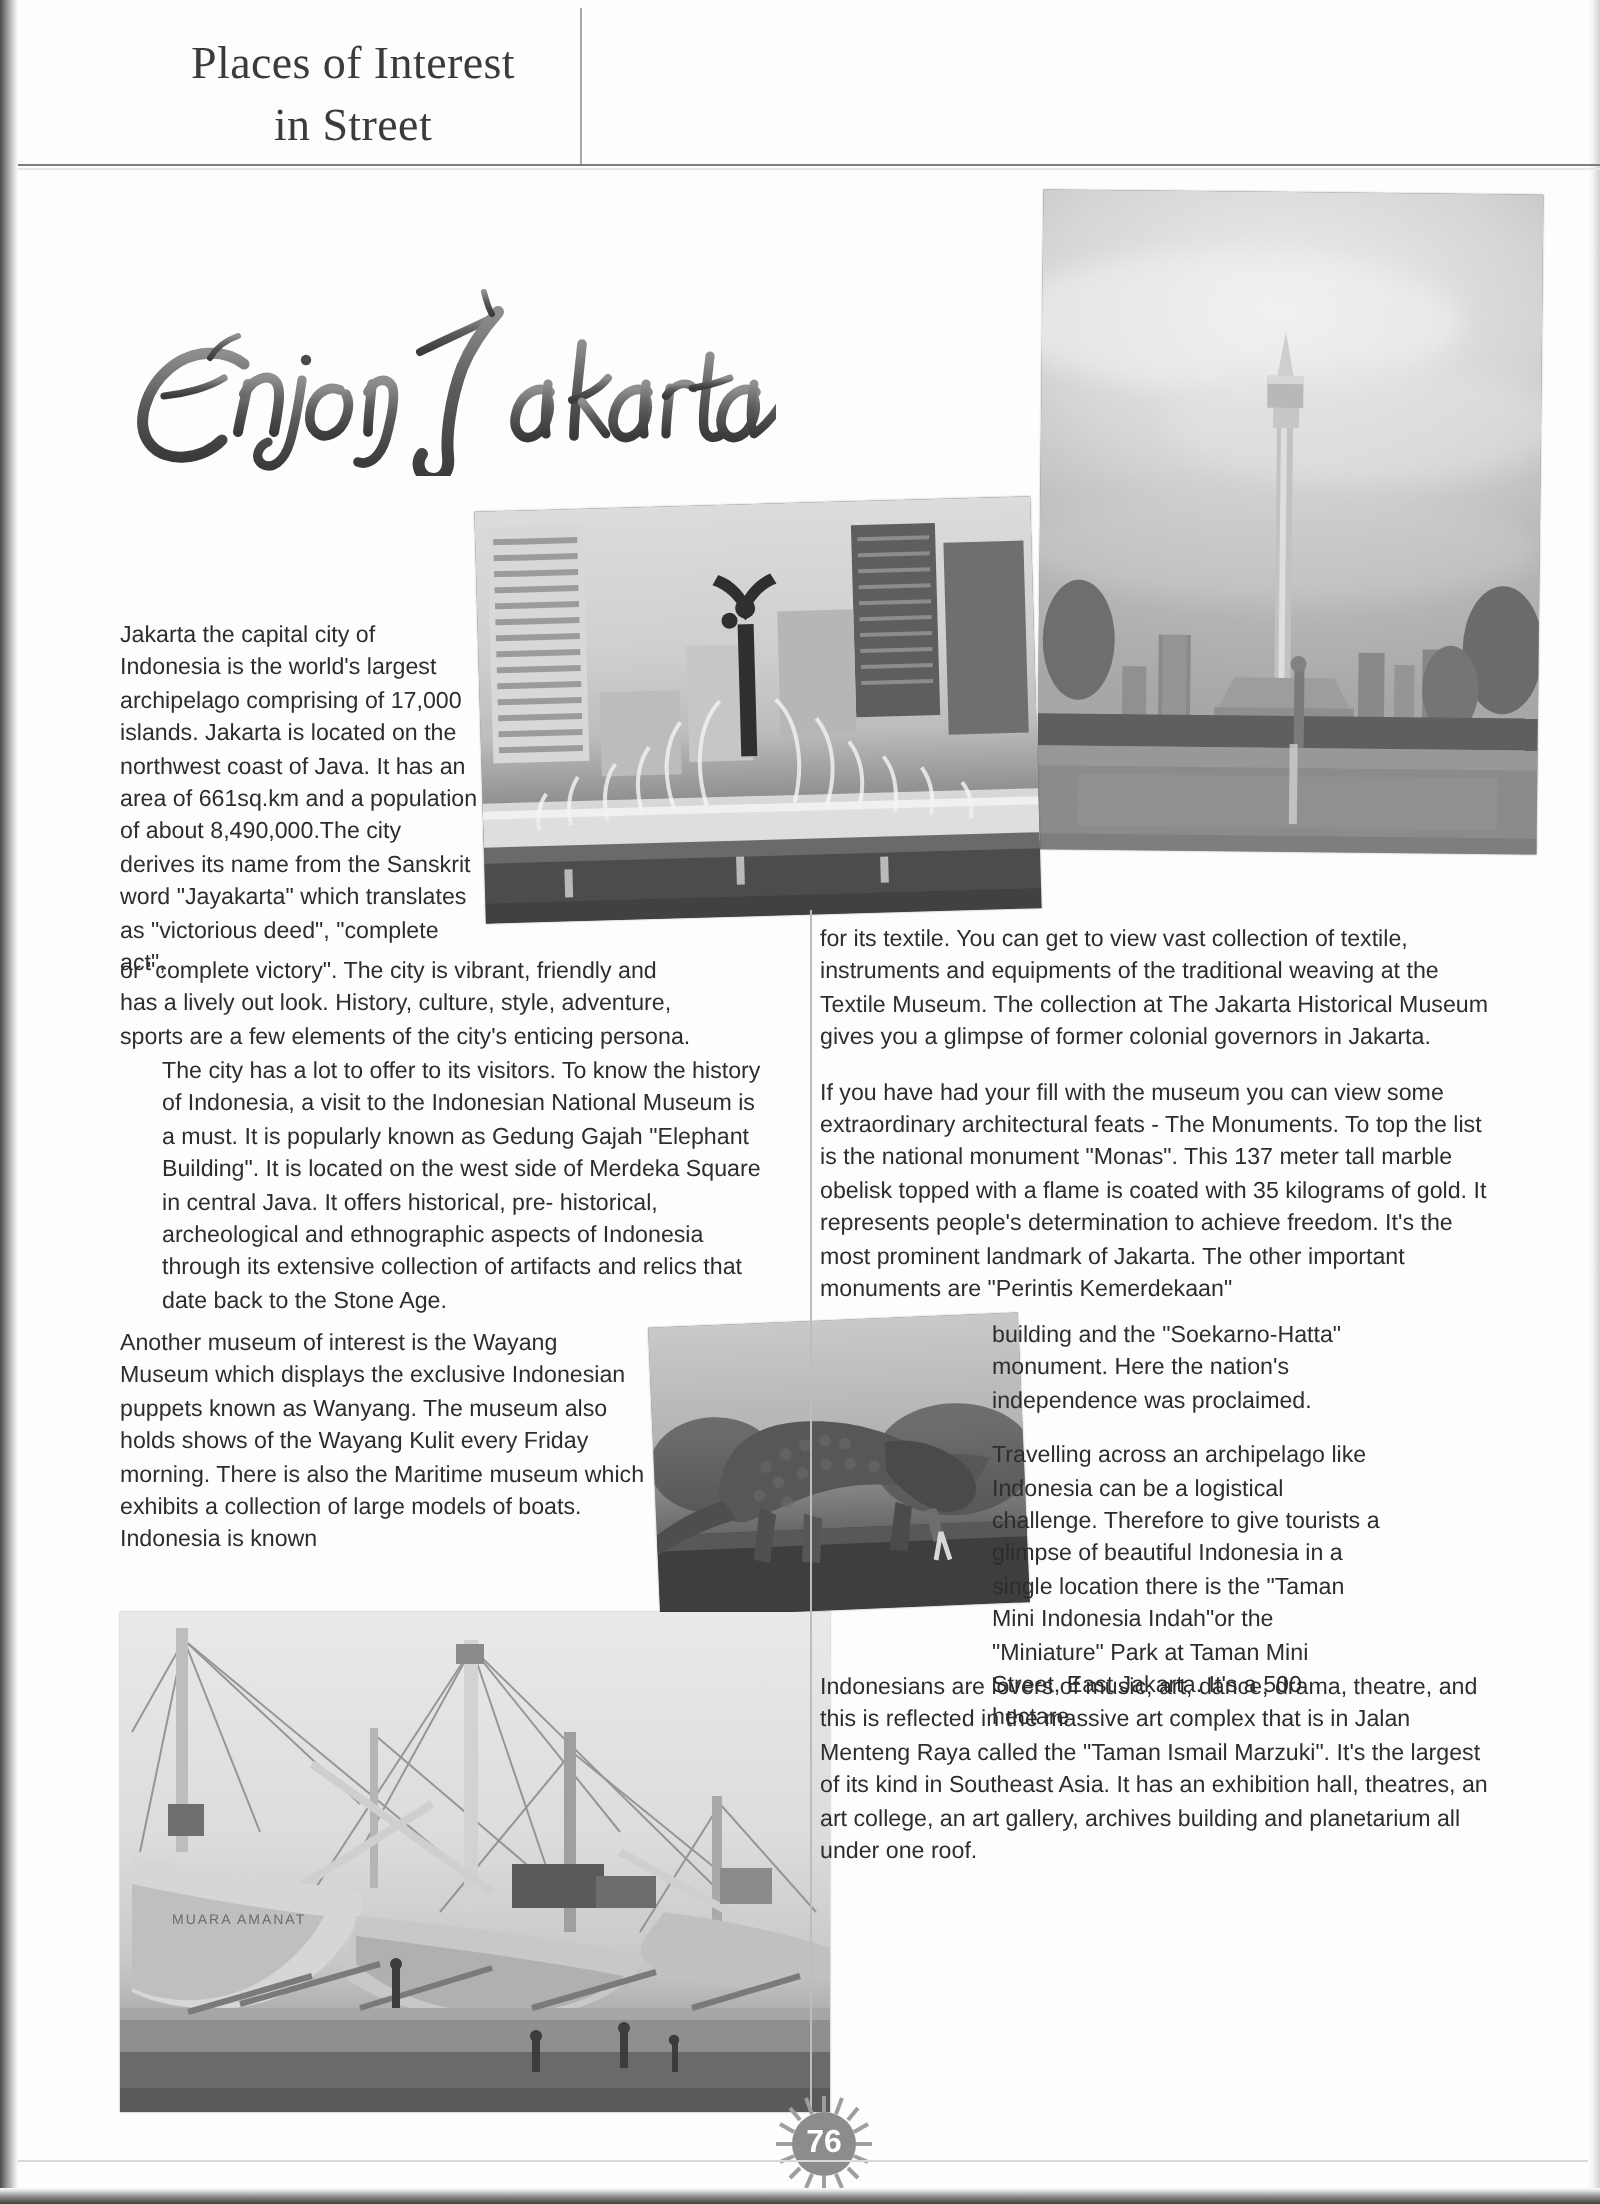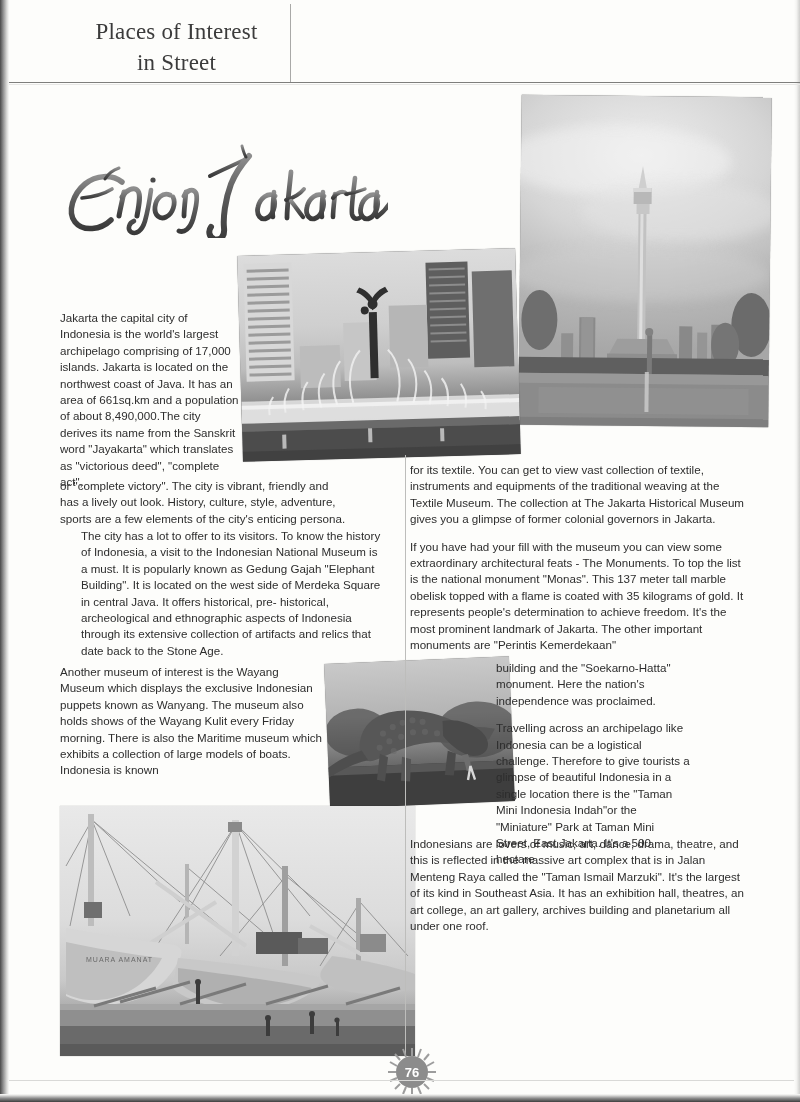--- a/index.html
+++ b/index.html
@@ -80,21 +80,21 @@
   #col-right-bottom{left:410px;top:836px;width:340px;}
 
   #col-divider{position:absolute;left:405px;top:455px;width:1px;height:600px;background:#bdbdbb;}
 
   
   #page-number{position:absolute;left:388px;top:1048px;width:48px;height:48px;}
   #page-number .num{
     position:absolute;left:0;top:0;width:48px;height:48px;
     display:flex;align-items:center;justify-content:center;
     font-family:"Liberation Sans",sans-serif;
-    font-size:13px;font-weight:bold;color:#ffffff;
+    font-size:16px;font-weight:bold;color:#ffffff;
     z-index:2;
   }
   #pagenum-bottom-rule{position:absolute;left:9px;top:1080px;width:785px;height:1px;background:#d9d9d7;}
 </style>
 </head>
 <body>
 
 <div id="page">
 
   <div id="gutter-left"></div>

